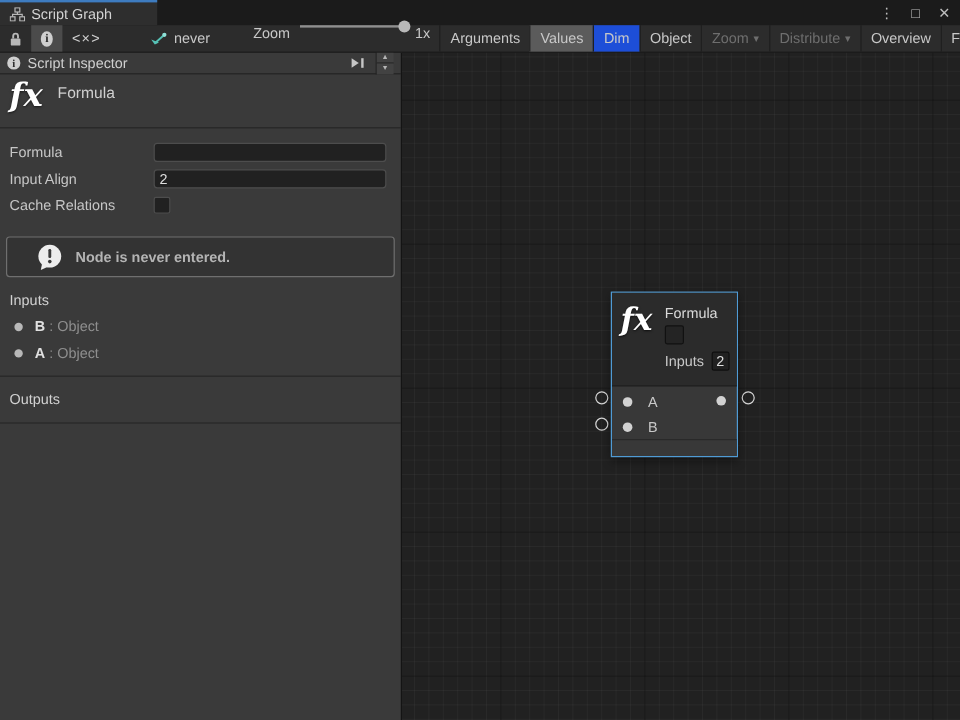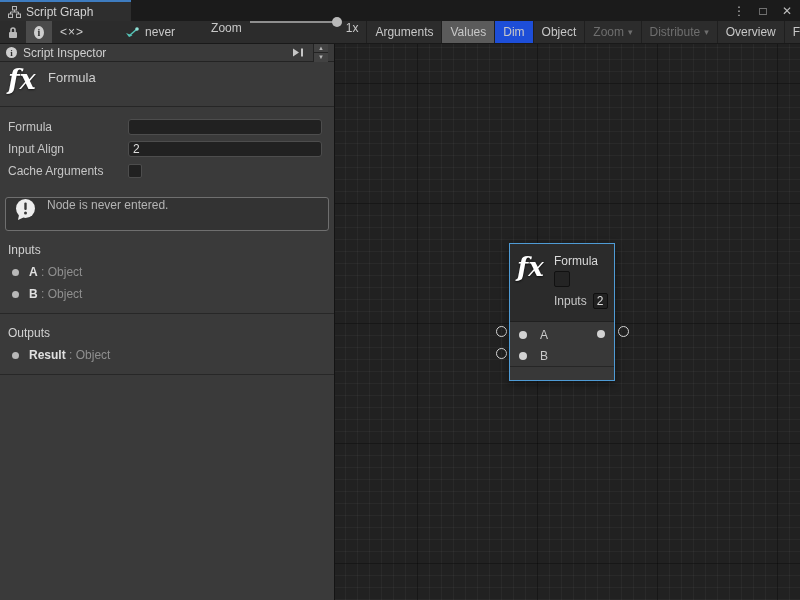--- a/index.html
+++ b/index.html
@@ -54,21 +54,21 @@
   .unit-title-text { position:absolute; left:48px; top:8px; font-size:13px; color:#cfcfcf; }
 
   .fields { padding:10px 8px 4px 8px; }
   .frow { display:flex; align-items:center; height:20px; margin-bottom:2px; }
   .flabel { width:120px; color:#c6c6c6; }
   .ftext { width:194px; height:16px; background:#212121; border:1px solid #4d4d4d; border-radius:3px;
     color:#dedede; font-size:12px; padding:0 4px; font-family:"Liberation Sans", sans-serif; outline:none; }
   .fcheck { width:14px; height:14px; background:#212121; border:1px solid #4d4d4d; border-radius:2px; }
 
   .warnbox { margin:10px 5px 0 5px; height:34px; background:#333333; border:1px solid #6f6f6f;
-    border-radius:3px; display:flex; align-items:flex-start; gap:10px; padding:0 8px; color:#b4b4b4; }
+    border-radius:3px; display:flex; align-items:center; gap:10px; padding:0 24px; color:#b4b4b4;font-weight:bold; }
 
   .section-h { padding:12px 8px 4px 8px; color:#d2d2d2; }
   .port-row { display:flex; align-items:center; padding:4px 8px 4px 12px; gap:10px; }
   .bullet { width:7px; height:7px; border-radius:50%; background:#b8b8b8; flex:none; }
   .pname { font-weight:bold; color:#e0e0e0; }
   .ptype { color:#8f8f8f; }
   .divider { height:0; border-top:1px solid #272727; margin-top:8px; }
 
   
   .canvas { position:absolute; left:335px; top:44px; width:465px; height:556px;
@@ -222,59 +222,53 @@
     <div class="fields">
       <div class="frow">
         <span class="flabel">Formula</span>
         <input class="ftext" type="text" value="" style="">
       </div>
       <div class="frow">
         <span class="flabel">Input Align</span>
         <input class="ftext" type="text" value="2" style="">
       </div>
       <div class="frow">
-        <span class="flabel">Cache Arguments</span>
+        <span class="flabel">Cache Relations</span>
         <div class="fcheck"></div>
       </div>
     </div>
 
     <div class="warnbox">
       <span>
         <svg width="23" height="23" viewBox="0 0 23 23">
           <circle cx="11.5" cy="10.5" r="9.5" fill="#ededed"></circle>
           <path d="M5 17 L9.5 19.5 L4 22 Z" fill="#ededed"></path>
           <rect x="10.3" y="4.5" width="2.4" height="7.5" rx="1.1" fill="#3a3a3a"></rect>
           <circle cx="11.5" cy="15" r="1.5" fill="#3a3a3a"></circle>
         </svg>
       </span>
       <span>Node is never entered.</span>
     </div>
 
     <div class="section-h">Inputs</div>
     <div class="port-row">
       <span class="bullet"></span>
+      <span><span class="pname">B</span>
+        <span class="ptype">:</span>
+        <span class="ptype">Object</span></span>
+    </div>
+    <div class="port-row">
+      <span class="bullet"></span>
       <span><span class="pname">A</span>
         <span class="ptype">:</span>
         <span class="ptype">Object</span></span>
     </div>
-    <div class="port-row">
-      <span class="bullet"></span>
-      <span><span class="pname">B</span>
-        <span class="ptype">:</span>
-        <span class="ptype">Object</span></span>
-    </div>
     <div class="divider"></div>
 
     <div class="section-h">Outputs</div>
-    <div class="port-row">
-      <span class="bullet"></span>
-      <span><span class="pname">Result</span>
-        <span class="ptype">:</span>
-        <span class="ptype">Object</span></span>
-    </div>
     <div class="divider"></div>
   </div>
 
   <div class="canvas">
 
     <div class="socket" style="left:161px; top:282px;"></div>
     <div class="socket" style="left:161px; top:304px;"></div>
     <div class="socket" style="left:283px; top:282px;"></div>
 
     <div class="node">

